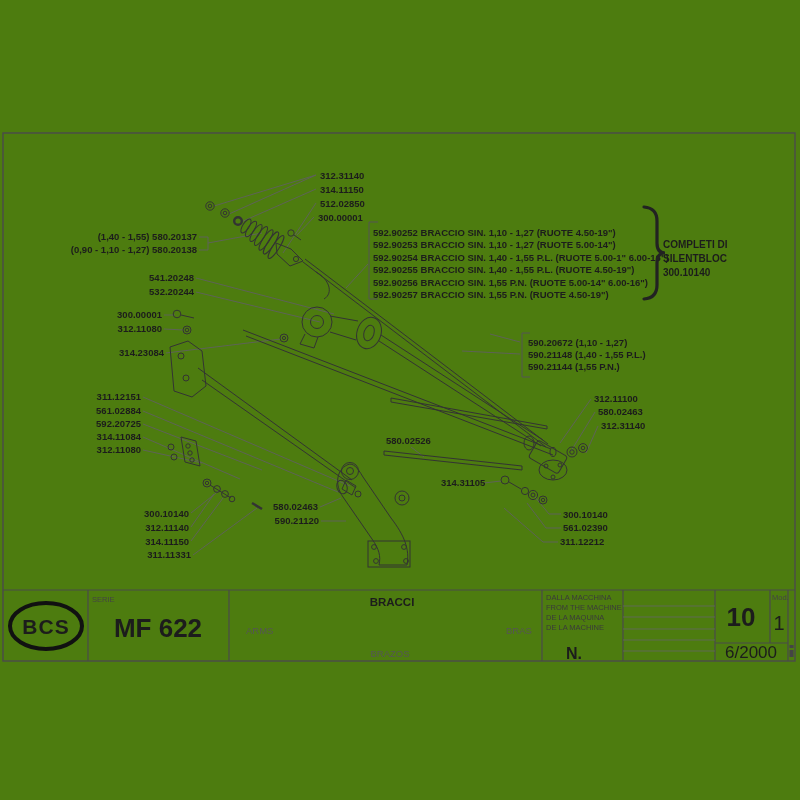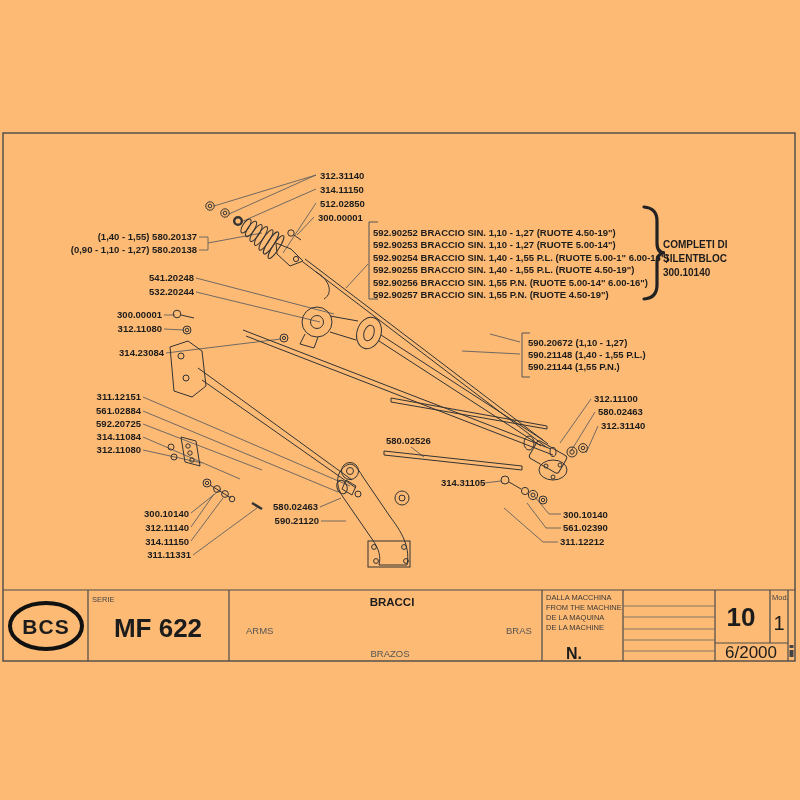--- a/index.html
+++ b/index.html
@@ -1,16 +1,16 @@
 <!DOCTYPE html>
 <html><head>
 <meta charset="utf-8">
 <style>
   html,body{margin:0;padding:0;background:#ffffff;}
-  .sheet{position:relative;width:800px;height:800px;background:#fdba74;overflow:hidden;}
+  .sheet{position:relative;width:800px;height:800px;background:#4d7c0f;overflow:hidden;}
   svg text{font-family:"Liberation Sans","DejaVu Sans",sans-serif;fill:#1c1c1c;}
   .pl{font-size:9.5px;font-weight:bold;}
   .end{text-anchor:end;}
   .mid{text-anchor:middle;}
   .boxline{font-size:9.5px;font-weight:bold;}
   .note{font-size:10px;font-weight:bold;}
   .tb-tiny{font-size:7.5px;fill:#3a3a3a;}
   .tb-small{font-size:9.5px;fill:#555555;}
   .tb-label{font-size:7.5px;fill:#444444;}
   .tb-model{font-size:26px;font-weight:bold;}

